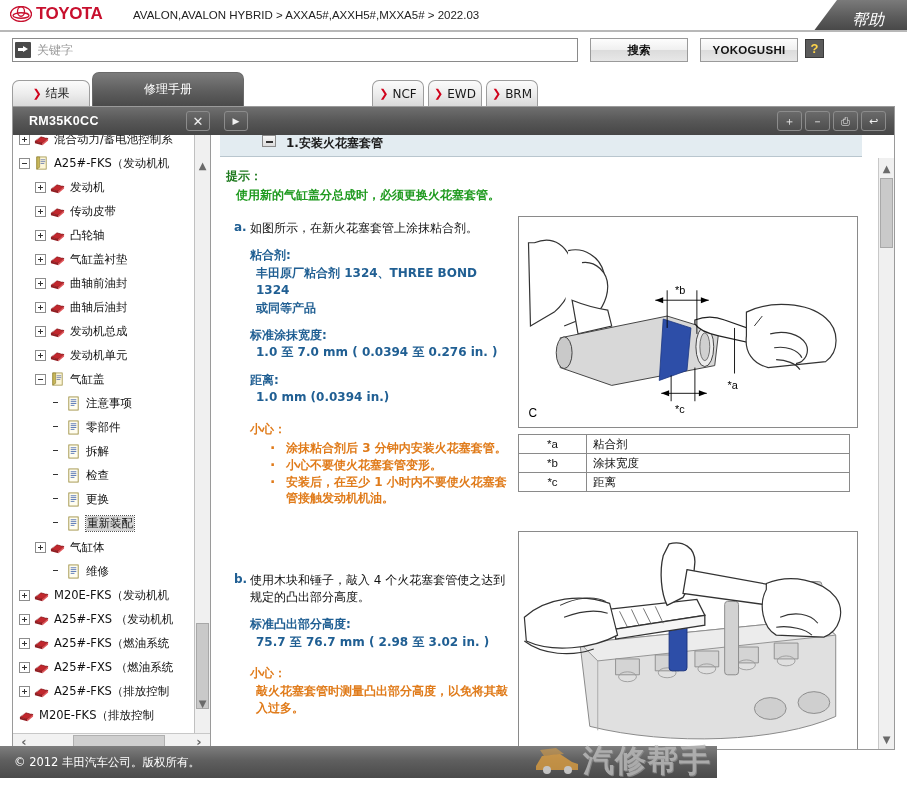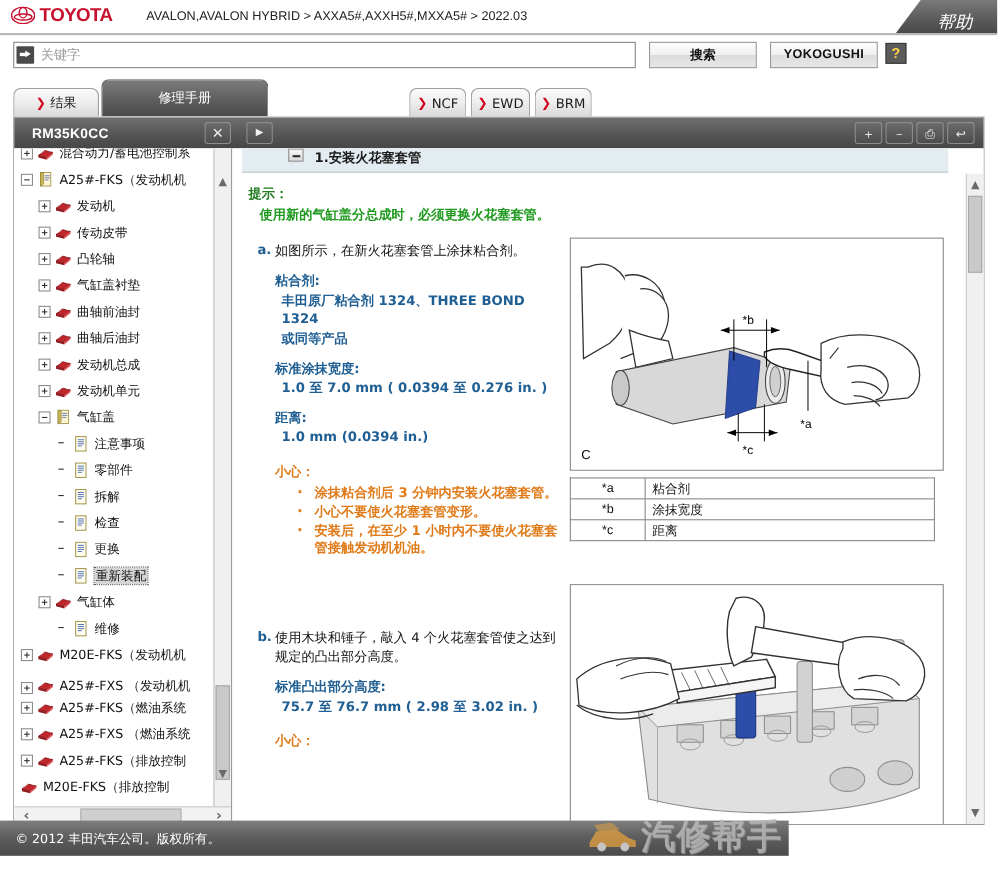--- a/index.html
+++ b/index.html
@@ -615,21 +615,21 @@
                 <span style="display: inline-flex;">
                   <svg class="ico" viewBox="0 0 16 16">
                     <path d="M1 10 L7 5 L15 7 L9 12 Z" fill="#c0272d" stroke="#7a1216" stroke-width="0.8"></path>
                     <path d="M1 10 L1 12 L9 14 L9 12 Z" fill="#8f1b20"></path>
                     <path d="M9 12 L15 7 L15 9 L9 14 Z" fill="#e05055"></path>
                     <path d="M3 8 L8 4 L13 6" fill="none" stroke="#fff" stroke-width="0.7"></path>
                   </svg>
                 </span>
                 <span class="tree-label">M20E-FKS（发动机机</span>
               </div>
-              <div class="tree-row" style="padding-left: 6px; align-items: flex-end;">
+              <div class="tree-row" style="padding-left: 6px;">
                 <span class="expander plus"></span>
                 <span style="display: inline-flex;">
                   <svg class="ico" viewBox="0 0 16 16">
                     <path d="M1 10 L7 5 L15 7 L9 12 Z" fill="#c0272d" stroke="#7a1216" stroke-width="0.8"></path>
                     <path d="M1 10 L1 12 L9 14 L9 12 Z" fill="#8f1b20"></path>
                     <path d="M9 12 L15 7 L15 9 L9 14 Z" fill="#e05055"></path>
                     <path d="M3 8 L8 4 L13 6" fill="none" stroke="#fff" stroke-width="0.7"></path>
                   </svg>
                 </span>
                 <span class="tree-label">A25#-FXS （发动机机</span>
@@ -859,20 +859,21 @@
                 </div>
               </div>
 
               <div class="step" style="margin-top:64px;">
                 <div class="step-letter">b.</div>
                 <div class="step-content">
                   <div>使用木块和锤子，敲入 4 个火花塞套管使之达到规定的凸出部分高度。</div>
                   <div class="spec-label">标准凸出部分高度:</div>
                   <div class="spec-value">75.7 至 76.7 mm ( 2.98 至 3.02 in. )</div>
                   <div class="caution-label">小心：</div>
+                  <div class="caution-body">敲火花塞套管时测量凸出部分高度，以免将其敲入过多。</div>
                 </div>
               </div>
 
             </div>
           </div>
         </div>
 
         <div class="content-vscroll">
           <div class="cv-arrow cv-up">▲</div>
           <div class="cv-thumb"></div>

